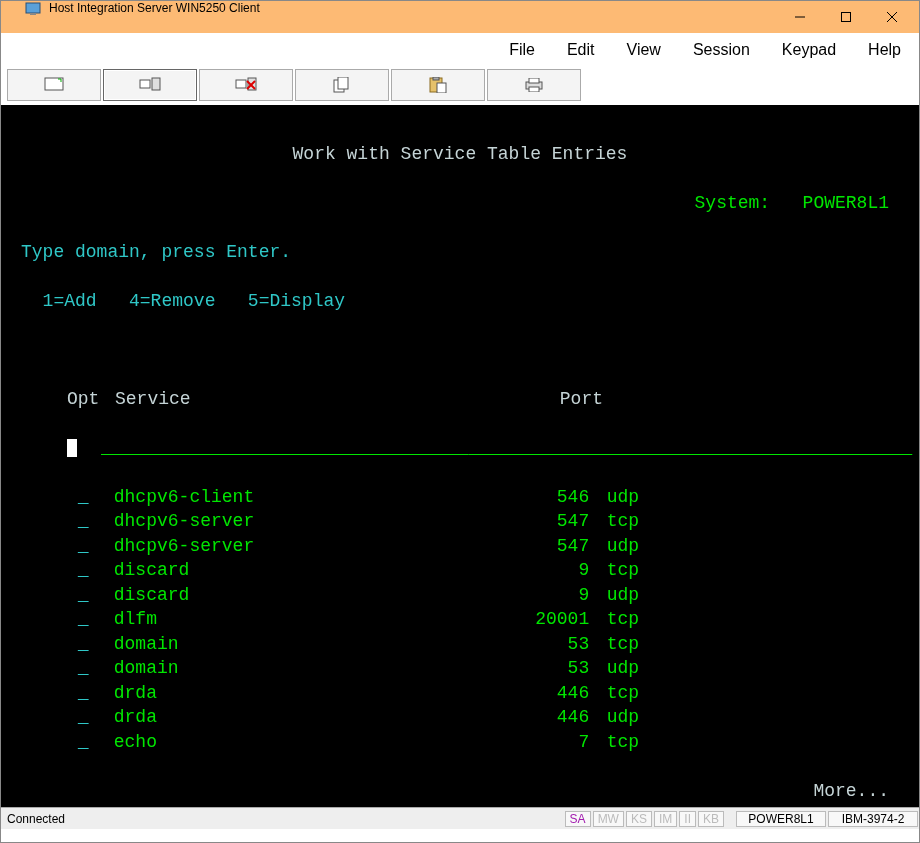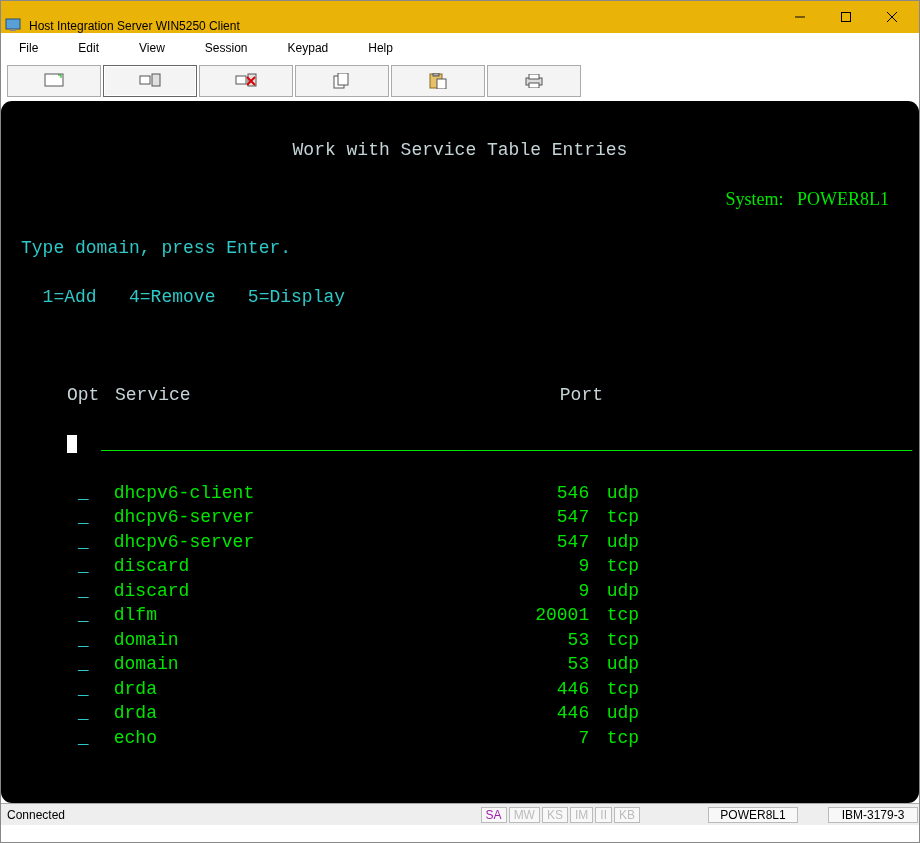--- a/index.html
+++ b/index.html
@@ -7,34 +7,35 @@
   font-family: "Segoe UI", Tahoma, sans-serif;
   background: #fff;
   width: 920px;
   height: 843px;
   overflow: hidden;
   border: 1px solid #888;
 }
 .titlebar {
   height: 32px;
   display: flex;
-  align-items: flex-end;
-  padding: 0 4px 0 4px;
-  background: #eab308;
+  align-items: flex-start;
+  padding: 0 4px 0 24px;
+  background: #fdba74;
 }
 .titlebar .app-icon { width: 16px; height: 16px; margin-right: 8px; }
 .titlebar .title { font-size: 12px; color: #000; flex: 0 0 auto; }
 .titlebar .spacer { flex: 1; }
 .winbtn { width: 46px; height: 32px; display:flex; align-items:center; justify-content:center; }
 .winbtn svg { stroke:#000; stroke-width:1; fill:none; }
 .menubar {
   display: flex;
-  gap: 16px;
+  gap: 8px;
   padding: 4px 6px 6px 6px;
-  font-size: 12px;
+  font-size: 16px;
+  justify-content: flex-end;
 }
 .menubar div { padding: 4px 12px; cursor: default; }
 .toolbar {
   display:flex;
   padding: 0 6px 0 6px;
   border-top: 0 solid #ccc;
 }
 .tbtn {
   width: 94px;
   height: 32px;
@@ -49,45 +50,43 @@
   width: 100%;
   height: 702px;
   background:#000;
   padding: 12px 20px;
   font-family: "Consolas","Courier New",monospace;
   font-size: 18px;
   line-height: 24.5px;
   color:#fff;
   white-space: pre;
   overflow:hidden;
-  border-radius:11px;
 }
 .line { display:block; height:24.5px; }
 .white { color:#c5d4d6; }
 .green { color:#00e600; }
 .cyan  { color:#2fc7c7; }
 .underline { text-decoration: underline; text-decoration-color: currentColor; }
 .center { display:block; text-align:center; }
-.right  { display:block; text-align:right; padding-right:10px;font-family:Liberation Serif, serif;}
+.right  { display:block; text-align:right; padding-right:10px;}
 .cursor { display:inline-block; width:10px; height:18px; background:#fff; vertical-align:middle; }
 
 .row { display:flex;margin-left:46px; }
 .c-opt { width:48px; }
 .c-srv { width:370px; }
 .c-port{ width:118px; text-align:right; }
 .c-gap { width:18px;}
 .c-proto{ width:300px; }
 .statusbar{
   height:22px;
   border-top:1px solid #aaa;
   background:#eee;
   display:flex;
   align-items:center;
   font-size:12px;
-  gap:28px;
 }
 .statusbar .cell{
   padding:0 6px;
   border-right:0 solid #ccc;
 }
 .statusbar .ind{
   border:1px solid #bbb;
   padding:0 4px;
   margin:0 1px;
   background:#f8f8f8;
@@ -192,26 +191,27 @@
   <span class="c-gap"></span>
 </div>
 <div class="row">
   <span class="c-opt"><span class="cursor"></span></span>
   <span class="c-srv green underline">                                  </span>
   <span class="c-port"><span class="green underline">               </span></span>
   <span class="c-gap"></span>
   <span class="c-proto green underline">                             </span>
 </div>
 <div id="rows"><div class="row"><span class="c-opt cyan"> <span class="underline"> </span></span><span class="c-srv green">dhcpv6-client</span><span class="c-port green">546</span><span class="c-gap"></span><span class="c-proto green">udp</span></div><div class="row"><span class="c-opt cyan"> <span class="underline"> </span></span><span class="c-srv green">dhcpv6-server</span><span class="c-port green">547</span><span class="c-gap"></span><span class="c-proto green">tcp</span></div><div class="row"><span class="c-opt cyan"> <span class="underline"> </span></span><span class="c-srv green">dhcpv6-server</span><span class="c-port green">547</span><span class="c-gap"></span><span class="c-proto green">udp</span></div><div class="row"><span class="c-opt cyan"> <span class="underline"> </span></span><span class="c-srv green">discard</span><span class="c-port green">9</span><span class="c-gap"></span><span class="c-proto green">tcp</span></div><div class="row"><span class="c-opt cyan"> <span class="underline"> </span></span><span class="c-srv green">discard</span><span class="c-port green">9</span><span class="c-gap"></span><span class="c-proto green">udp</span></div><div class="row"><span class="c-opt cyan"> <span class="underline"> </span></span><span class="c-srv green">dlfm</span><span class="c-port green">20001</span><span class="c-gap"></span><span class="c-proto green">tcp</span></div><div class="row"><span class="c-opt cyan"> <span class="underline"> </span></span><span class="c-srv green">domain</span><span class="c-port green">53</span><span class="c-gap"></span><span class="c-proto green">tcp</span></div><div class="row"><span class="c-opt cyan"> <span class="underline"> </span></span><span class="c-srv green">domain</span><span class="c-port green">53</span><span class="c-gap"></span><span class="c-proto green">udp</span></div><div class="row"><span class="c-opt cyan"> <span class="underline"> </span></span><span class="c-srv green">drda</span><span class="c-port green">446</span><span class="c-gap"></span><span class="c-proto green">tcp</span></div><div class="row"><span class="c-opt cyan"> <span class="underline"> </span></span><span class="c-srv green">drda</span><span class="c-port green">446</span><span class="c-gap"></span><span class="c-proto green">udp</span></div><div class="row"><span class="c-opt cyan"> <span class="underline"> </span></span><span class="c-srv green">echo</span><span class="c-port green">7</span><span class="c-gap"></span><span class="c-proto green">tcp</span></div></div>
+<span class="line right white">More...</span>
 
 
 
 
 </div>
 
 <div class="statusbar">
   <span class="cell">Connected</span>
   <span class="spacer2"></span>
   <span id="inds"><span class="ind red">SA</span><span class="ind ">MW</span><span class="ind ">KS</span><span class="ind ">IM</span><span class="ind ">II</span><span class="ind ">KB</span></span>
   <span style="width:10px"></span>
   <span class="ind black" style="min-width:90px">POWER8L1</span>
-  <span class="ind black" style="min-width:90px">IBM-3179-3</span>
+  <span class="ind black" style="min-width:90px">IBM-3974-2</span>
 </div>
 
 </body></html>

